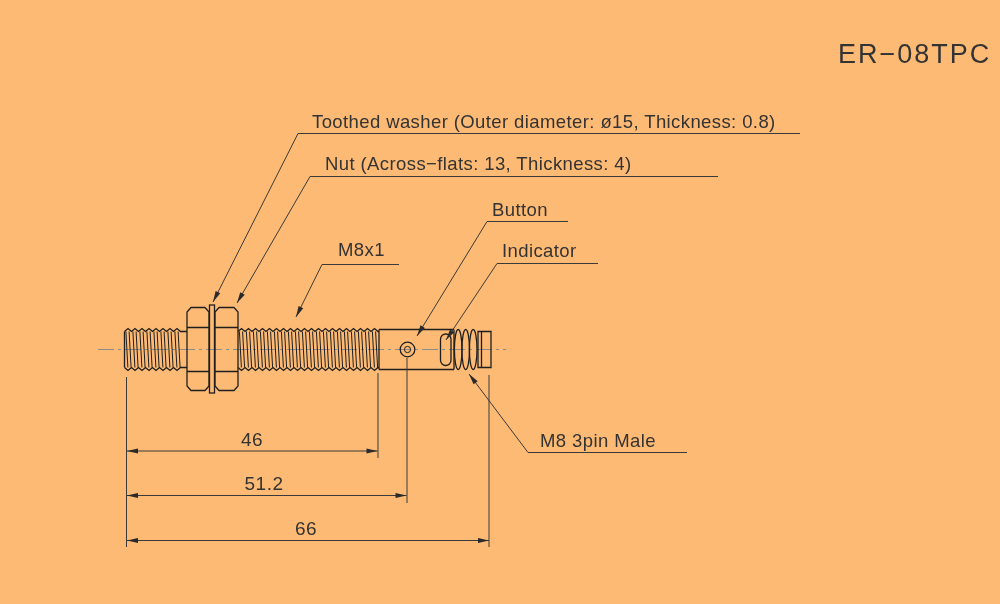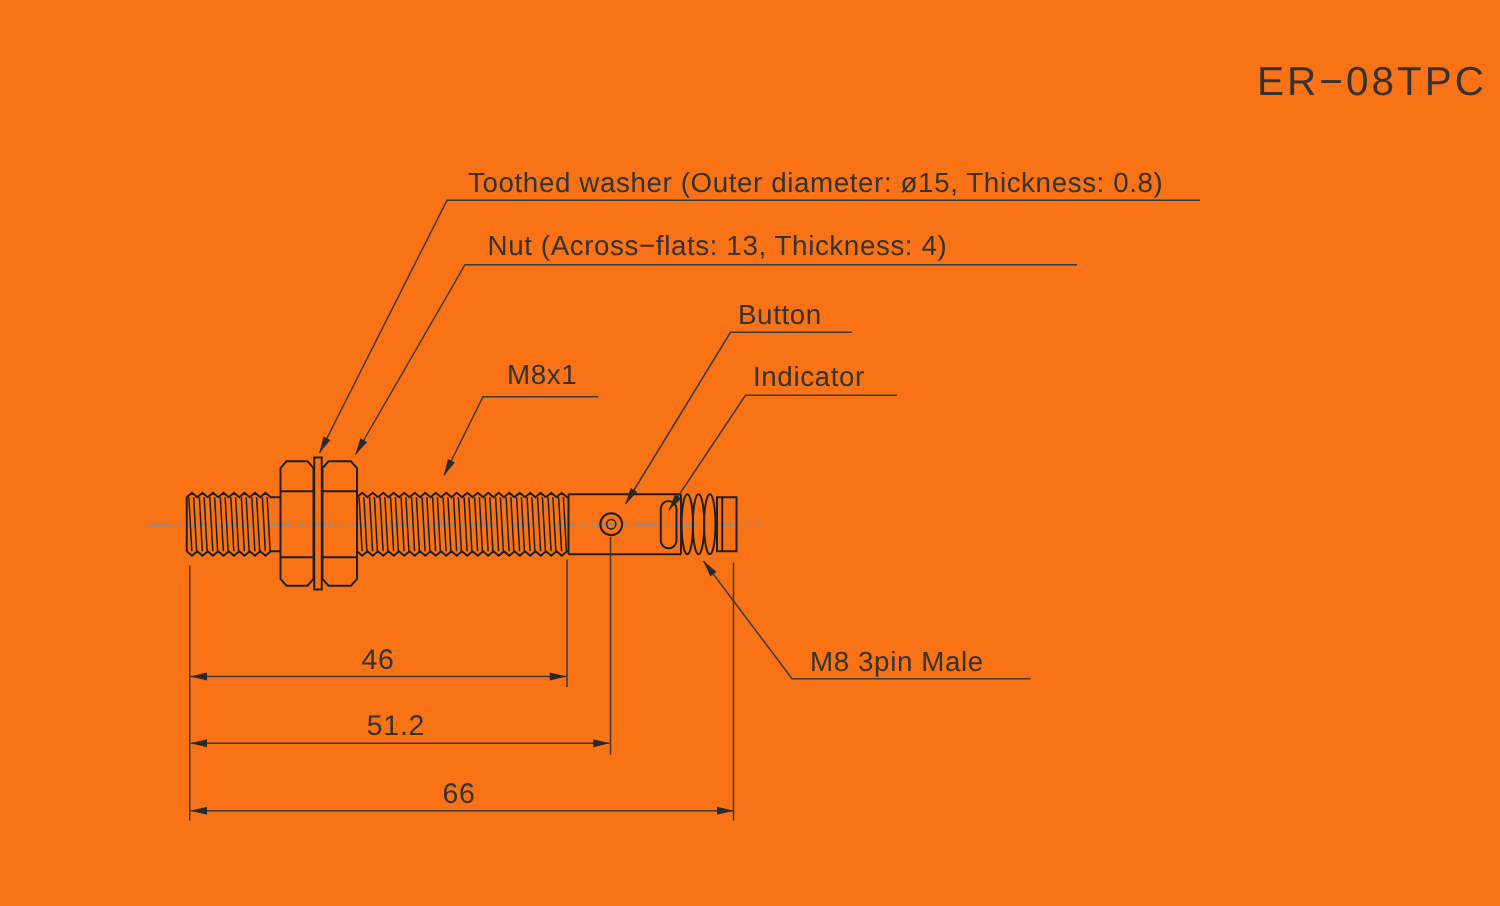--- a/index.html
+++ b/index.html
@@ -1,16 +1,16 @@
 <!DOCTYPE html>
 <html><head>
 <meta charset="utf-8">
 <style>
   html,body{margin:0;padding:0;background:#ffffff;}
-  #canvas{position:relative;width:1000px;height:604px;background:#f97316;overflow:hidden;
+  #canvas{position:relative;width:1000px;height:604px;background:#fdba74;overflow:hidden;
           font-family:"Liberation Sans", sans-serif;}
   svg{display:block;}
   .ln{stroke:#1f1f1f;stroke-width:1.3;fill:none;stroke-linejoin:miter;}
   .thin{stroke:#1f1f1f;stroke-width:1;fill:none;}
   .dim{stroke:#3a3a3a;stroke-width:1;fill:none;}
   .cl{stroke:#8c8c8c;stroke-width:1;fill:none;stroke-dasharray:16 4 3 4;}
   .arrow{fill:#2a2a2a;stroke:none;}
   text{fill:#333333;}
   .lbl{font-size:18.5px;letter-spacing:0.4px;}
   .dimtxt{font-size:19px;text-anchor:middle;letter-spacing:0.5px;}

